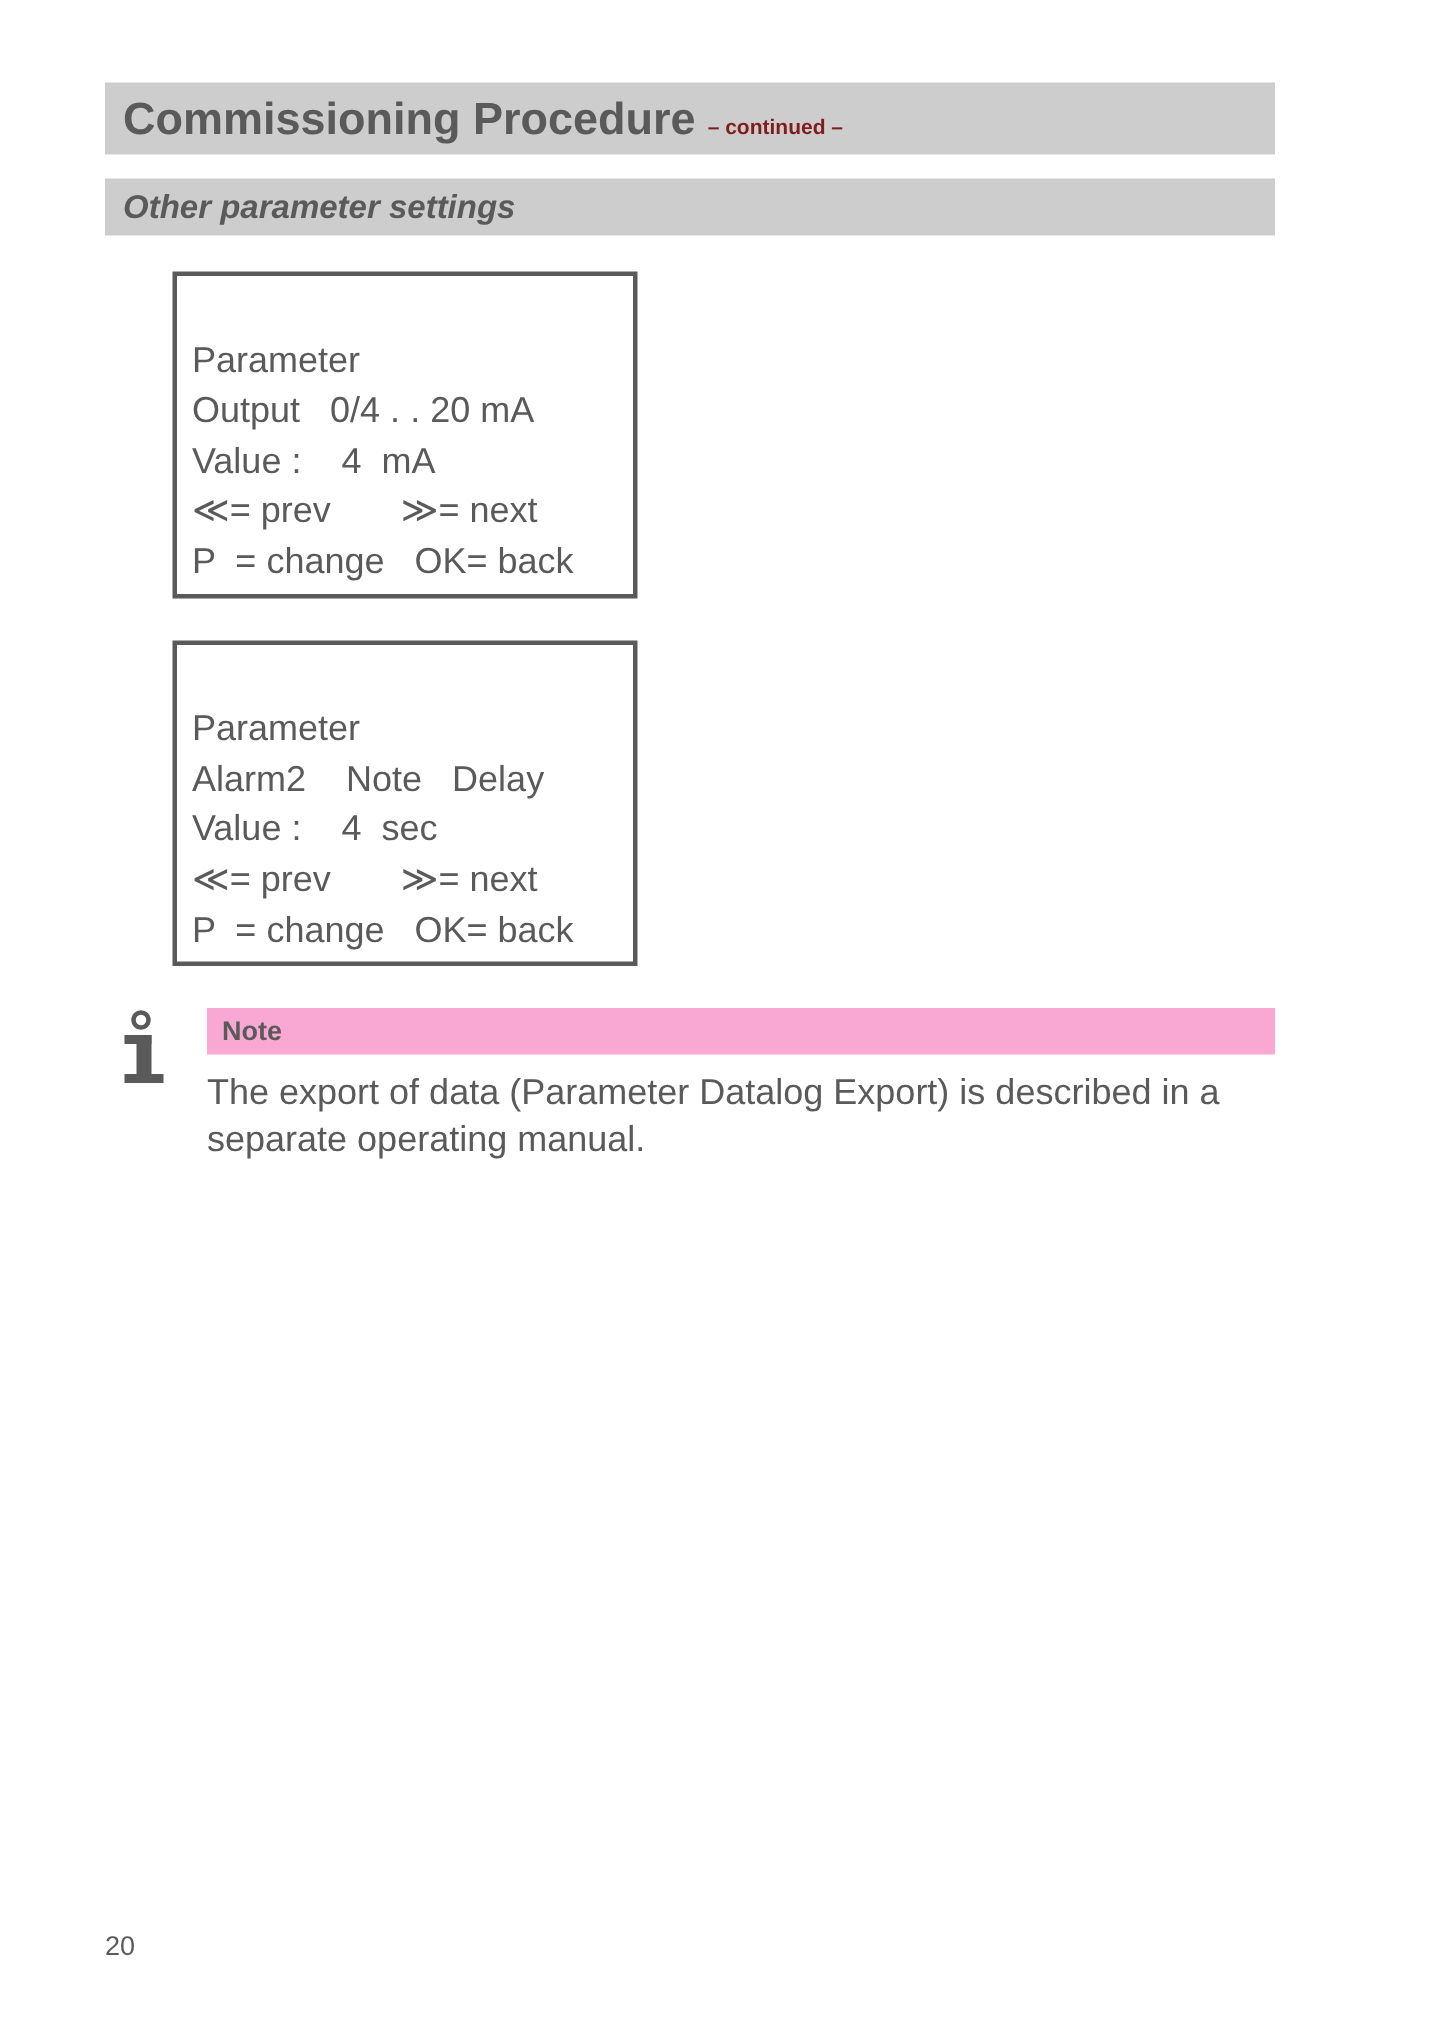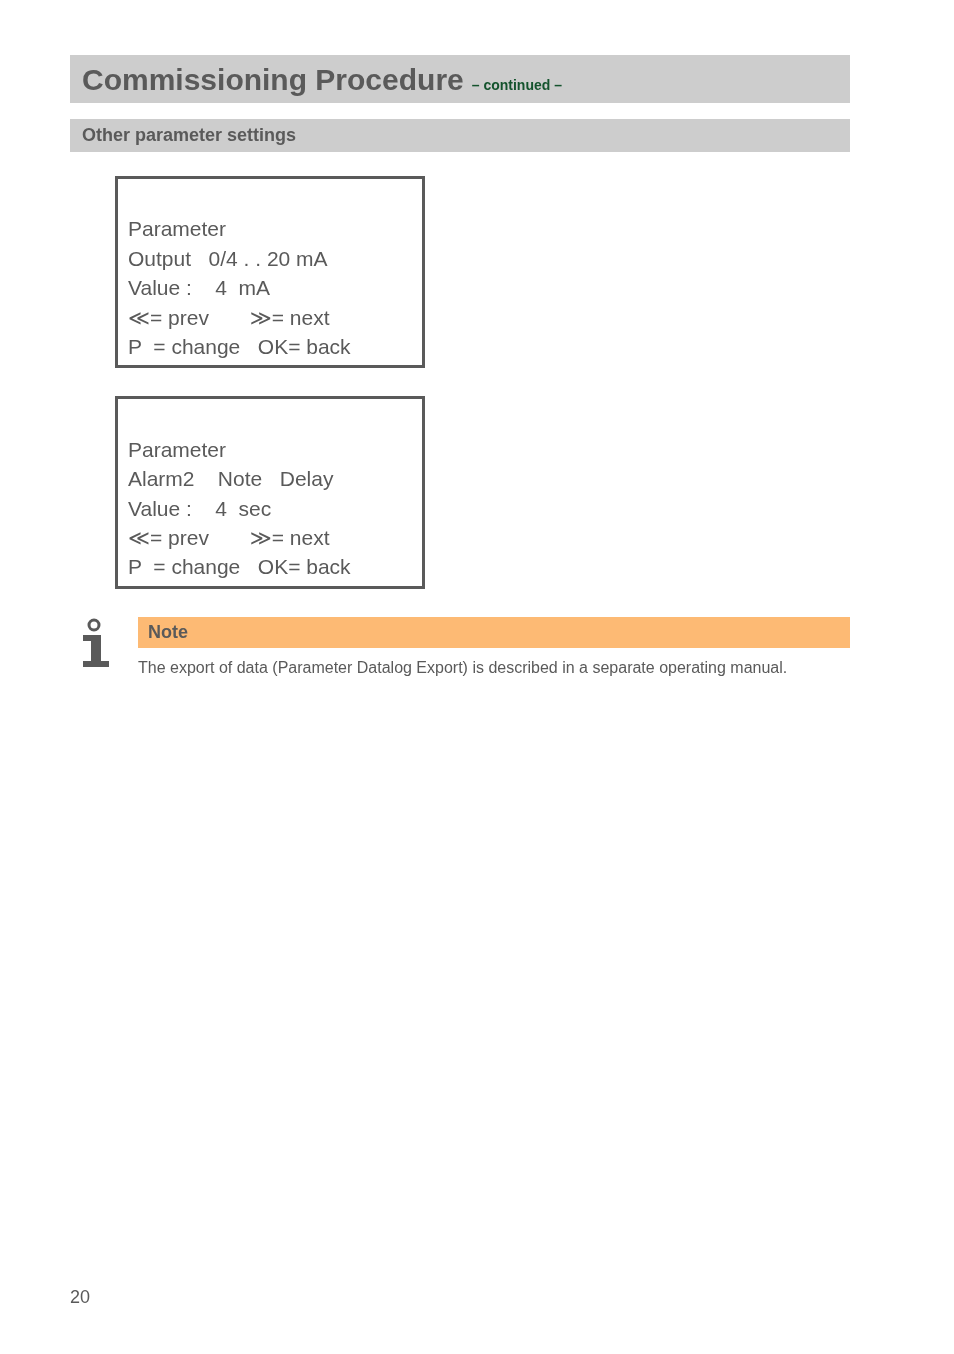--- a/index.html
+++ b/index.html
@@ -28,79 +28,80 @@
     font-stretch: condensed;
     font-size: 30px;
     font-weight: bold;
     color: #5a5a5a;
   }
   .title-sub {
     font-family: "Arial Narrow", Arial, sans-serif;
     font-stretch: condensed;
     font-size: 14px;
     font-weight: bold;
-    color: #14532d;
+    color: #7f1d1d;
   }
   .section-bar {
     background: #cdcdcd;
     padding: 6px 12px;
     margin-bottom: 24px;
   }
   .section-text {
     font-family: "Arial Narrow", Arial, sans-serif;
     font-stretch: condensed;
-    font-size: 18px;
+    font-size: 22px;
     font-weight: bold;
     color: #5a5a5a;
+    font-style: italic;
   }
   .screen-row {
     display: flex;
     gap: 30px;
     margin-left: 45px;
     margin-bottom: 28px;
   }
   .screen {
     border: 3px solid #5a5a5a;
     width: 310px;
     padding: 6px 10px 4px 10px;
     font-family: Arial, Helvetica, sans-serif;
-    font-size: 21px;
+    font-size: 24px;
     color: #5a5a5a;
     line-height: 1.4;
     white-space: pre;
   }
   .nav-line { line-height: 1.1; }
   .guillemet { font-family: "DejaVu Sans", Arial, sans-serif; }
   .note-block {
     display: flex;
     align-items: flex-start;
     gap: 20px;
     margin-top: 10px;
   }
   .note-icon {
     flex: 0 0 48px;
   }
   .note-icon svg { display: block; }
   .note-body { flex: 1; }
   .note-title-bar {
-    background: #fdba74;
+    background: #f9a8d4;
     padding: 5px 10px;
     margin-bottom: 10px;
   }
   .note-title {
     font-family: "Arial Narrow", Arial, sans-serif;
     font-stretch: condensed;
     font-size: 18px;
     font-weight: bold;
     color: #5a5a5a;
   }
   .note-text {
     font-family: "Arial Narrow", Arial, sans-serif;
     font-stretch: condensed;
-    font-size: 16px;
+    font-size: 24px;
     color: #5a5a5a;
     line-height: 1.3;
   }
   .page-number {
     position: absolute;
     bottom: 46px;
     left: 70px;
     font-family: "Arial Narrow", Arial, sans-serif;
     font-stretch: condensed;
     font-size: 18px;

